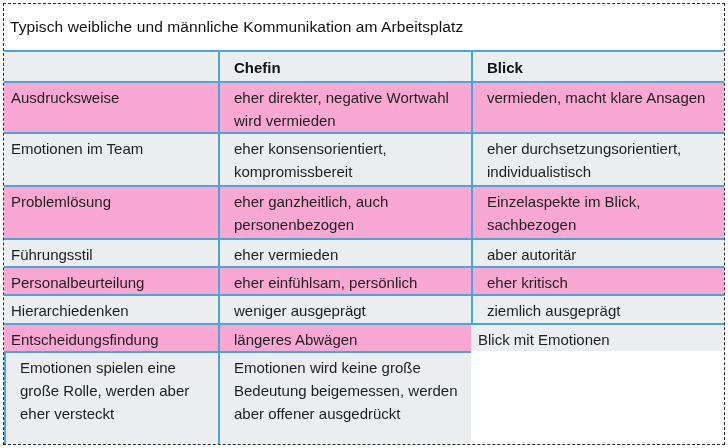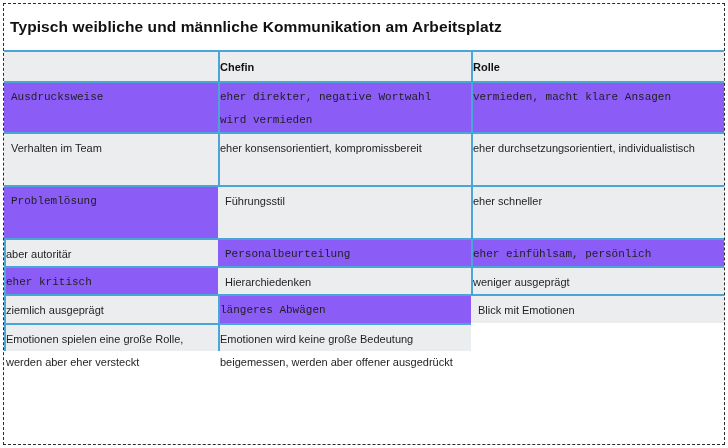--- a/index.html
+++ b/index.html
@@ -15,76 +15,79 @@
     display:flex;flex-direction:column;
     box-sizing:border-box;
   }
   .title-bar{
     height:46px;flex:0 0 46px;
     display:flex;align-items:center;
     padding-left:6px;
     box-sizing:border-box;
   }
   .title-bar h1{
-    margin:0;font-size:15.5px;font-weight:bold;color:#111;
+    margin:0;font-size:15.5px;font-weight:normal;color:#111;
     letter-spacing:0.1px;
   }
   .grid{
     flex:1 1 auto;
     display:grid;
     grid-template-columns:214px 253px 1fr;
     grid-template-rows:31px 51px 53px 53px 28px 28px 29px 28px auto;
   }
   .cell{
     box-sizing:border-box;
     border-top:2px solid #4aa5d8;
-    padding:3px 9px 2px 0;
-    font-size:11px;line-height:23px;color:#1f1f1f;
+    padding:3px 9px 2px 14px;
+    font-size:15px;line-height:23px;color:#1f1f1f;
   }
   .cell.c1{padding-left:7px;}
   .cell.c2,.cell.c3{border-left:2px solid #4aa5d8;}
   .cell.head{font-weight:bold;color:#111;padding-top:4px;}
   .bg-g{background:#ecedee;}
-  .bg-w{background:#8b5cf6;font-family:Liberation Mono, monospace;}
+  .bg-w{background:#f9a8d4;}
 </style>
 </head>
 <body>
 
 <div class="frame">
   <div class="title-bar">
     <h1>Typisch weibliche und männliche Kommunikation am Arbeitsplatz</h1>
   </div>
 
   <div class="grid">
 
     <div class="cell c1 head bg-g"></div>
     <div class="cell c2 head bg-g">Chefin</div>
-    <div class="cell c3 head bg-g">Rolle</div>
+    <div class="cell c3 head bg-g">Blick</div>
 
     <div class="cell c1 bg-w">Ausdrucksweise</div>
     <div class="cell c2 bg-w">eher direkter, negative Wortwahl wird vermieden</div>
     <div class="cell c3 bg-w">vermieden, macht klare Ansagen</div>
 
-    <div class="cell c1 bg-g">Verhalten im Team</div>
+    <div class="cell c1 bg-g">Emotionen im Team</div>
     <div class="cell c2 bg-g">eher konsensorientiert, kompromissbereit</div>
     <div class="cell c3 bg-g">eher durchsetzungsorientiert, individualistisch</div>
 
     <div class="cell c1 bg-w">Problemlösung</div>
+    <div class="cell c2 bg-w">eher ganzheitlich, auch personenbezogen</div>
+    <div class="cell c3 bg-w">Einzelaspekte im Blick, sachbezogen</div>
 
     <div class="cell c1 bg-g">Führungsstil</div>
-    <div class="cell c2 bg-g">eher schneller</div>
+    <div class="cell c2 bg-g">eher vermieden</div>
     <div class="cell c3 bg-g">aber autoritär</div>
 
     <div class="cell c1 bg-w">Personalbeurteilung</div>
     <div class="cell c2 bg-w">eher einfühlsam, persönlich</div>
     <div class="cell c3 bg-w">eher kritisch</div>
 
     <div class="cell c1 bg-g">Hierarchiedenken</div>
     <div class="cell c2 bg-g">weniger ausgeprägt</div>
     <div class="cell c3 bg-g">ziemlich ausgeprägt</div>
 
+    <div class="cell c1 bg-w">Entscheidungsfindung</div>
     <div class="cell c2 bg-w">längeres Abwägen</div>
 
     <div class="cell c1 bg-g">Blick mit Emotionen</div>
     <div class="cell c2 bg-g">Emotionen spielen eine große Rolle, werden aber eher versteckt</div>
     <div class="cell c3 bg-g">Emotionen wird keine große Bedeutung beigemessen, werden aber offener ausgedrückt</div>
   </div>
 </div>
 
 </body></html>

